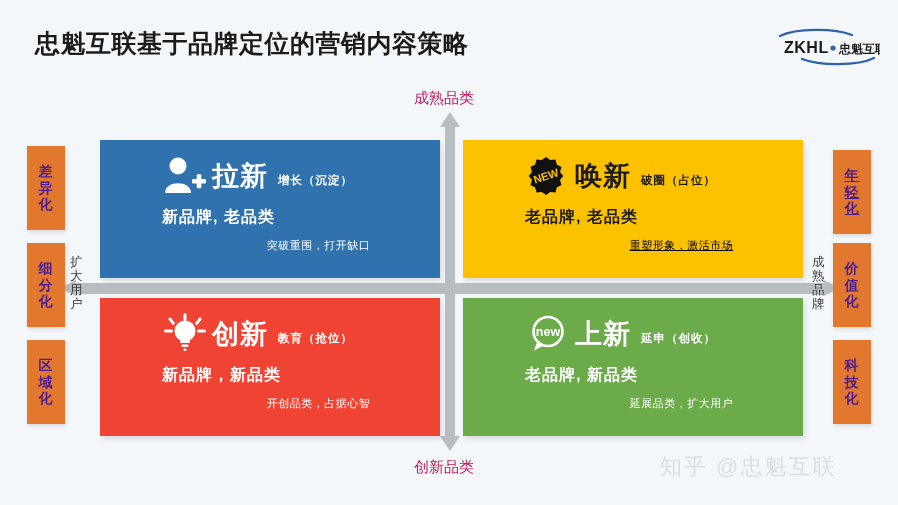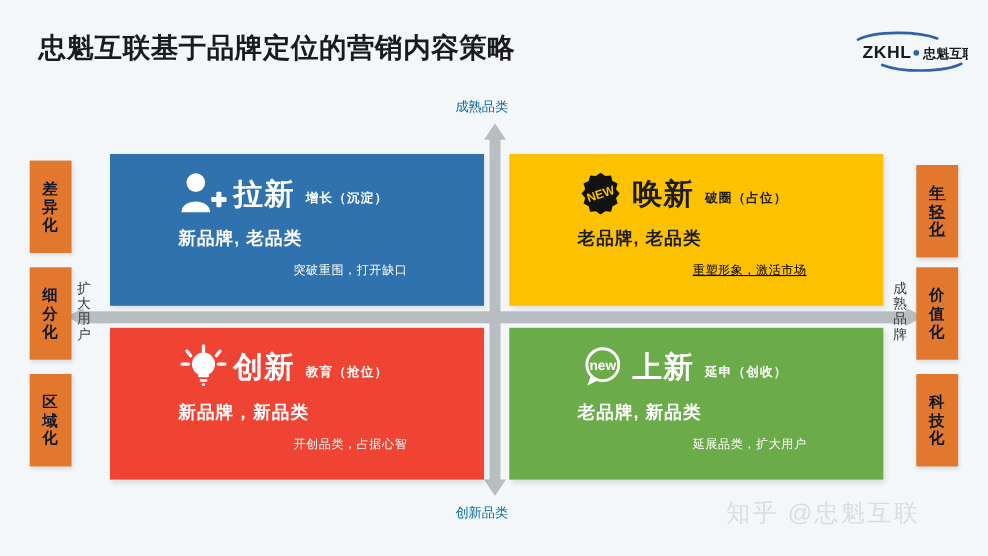--- a/index.html
+++ b/index.html
@@ -27,21 +27,21 @@
   }
   #brand-logo {
     position: absolute; right: 18px; top: 27px;
     width: 106px; height: 40px;
   }
   #brand-logo svg { display:block; }
 
   
   .axis-caption {
     position: absolute;
-    font-size: 12px; color: #0369a1;
+    font-size: 15px; color: #be185d;
     white-space: nowrap;
   }
   #axis-top-label { left: 414px; top: 89px; }
   #axis-bottom-label { left: 414px; top: 458px; }
 
   
   #axis-arrow-up {
     position: absolute; left: 440px; top: 112px; width: 20px; height: 172px;
   }
   #axis-arrow-down {
@@ -116,21 +116,21 @@
   }
   .light  .q-title, .light  .q-sub, .light  .q-line1, .light  .q-line2 { color: #ffffff; }
   .dark   .q-title, .dark   .q-sub, .dark   .q-line1, .dark   .q-line2 { color: #1c1c1c; }
   .dark   .q-line2 { color: #000000; text-decoration: underline; }
 
   
   .side-tag {
     position: absolute;
     width: 38px; height: 84px;
     background: #e2772e;
-    color: #0f172a;
+    color: #4c1d95;
     font-size: 14px; font-weight: bold;
     line-height: 1.18;
     display: flex; align-items: center; justify-content: center;
     text-align: center;
     letter-spacing: 1px;
     box-shadow: 1px 2px 4px rgba(0,0,0,0.12);
   }
   .side-tag span { display: block; width: 15px; }
   #tag-left-0  { left: 27px; top: 146px; }
   #tag-left-1  { left: 27px; top: 243px; }

